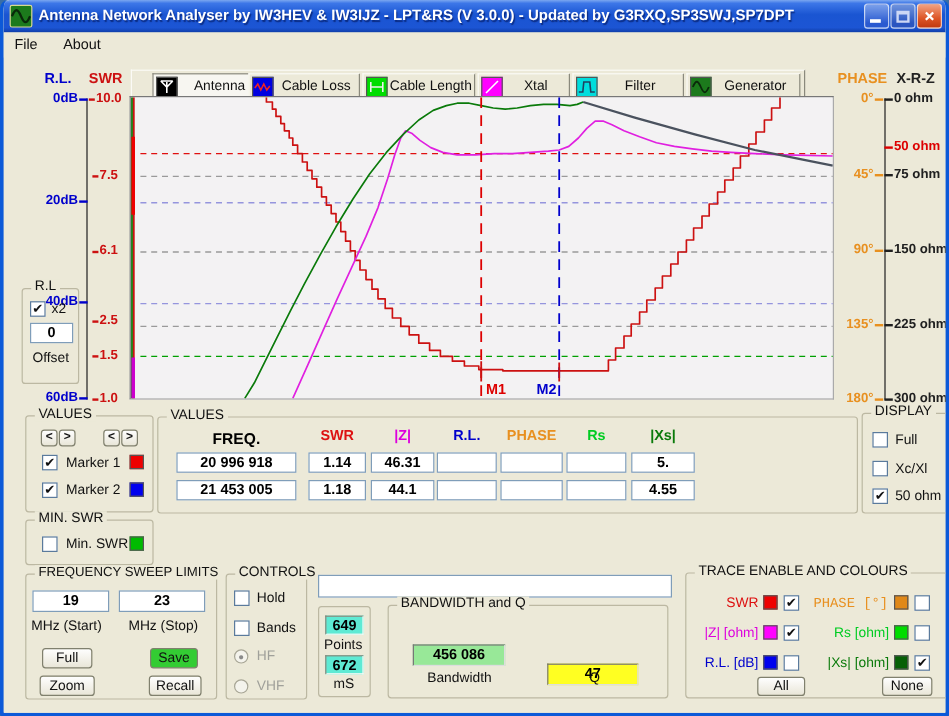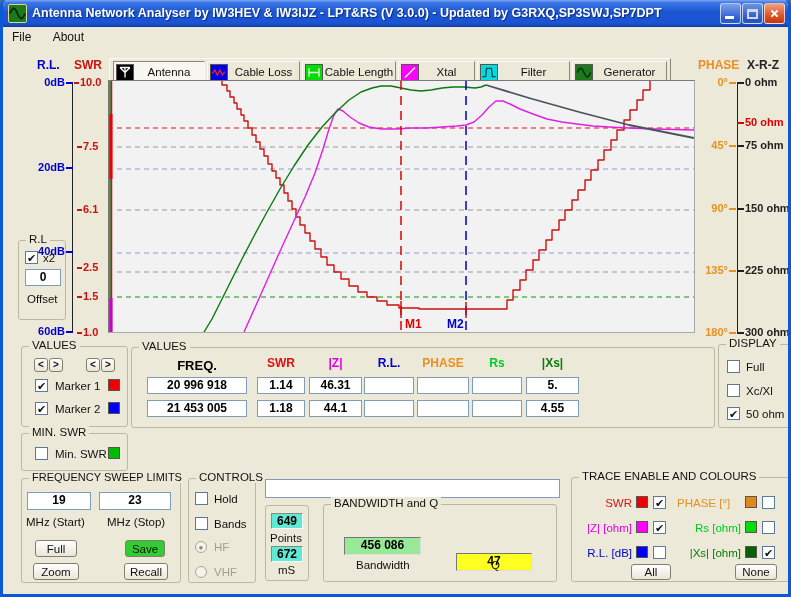--- a/index.html
+++ b/index.html
@@ -83,21 +83,21 @@
     <span class="menu-item">File</span>
     <span class="menu-item">About</span>
   </div>
 
   <div class="axis-label" style="left:34px;top:58px;color:#0000cc;">R.L.</div>
   <div class="axis-label" style="left:71px;top:58px;color:#cc1111;">SWR</div>
   <div class="axis-label" style="left:695px;top:58px;color:#e89020;">PHASE</div>
   <div class="axis-label" style="left:744px;top:58px;color:#222;">X-R-Z</div>
 
   <div class="toolbar">
-    <div class="tab active" style="left:3px;width:92px;">
+    <div class="tab active" style="left:17px;width:92px;">
       <span class="ticon" style="background:#000;">
         <svg width="16" height="15" viewBox="0 0 18 18">
             <path d="M9 4 L9 15 M3 3 L9 9 L15 3 M3 3 L15 3" fill="none" stroke="#fff" stroke-width="1.6"></path>
           </svg>
       </span>
       <span class="tlabel">Antenna</span>
     </div>
     <div class="tab" style="left:97px;width:93px;">
       <span class="ticon" style="background:#0000e0;">
         <svg width="16" height="15" viewBox="0 0 18 18">
@@ -296,21 +296,21 @@
     <span class="lbl" style="left:32px;top:54px;">Bandwidth</span>
     <span class="field-flat" style="left:132px;top:32px;width:76px;height:18px;background:#ffff22;border-color:#777 #ddd #ddd #777;margin-top:16px;">47</span>
     <span class="lbl" style="left:167px;top:54px;">Q</span>
   </div>
 
   <div class="grp" style="left:568px;top:477px;width:219px;height:105px;">
     <span class="legend">TRACE ENABLE AND COLOURS</span>
     <span class="lbl c-swr" style="left:4px;top:19px;width:56px;text-align:right;">SWR</span>
     <span class="swatch" style="left: 64px; top: 18px; background: rgb(238, 0, 0);"></span>
     <span class="cb" style="left:81px;top:18px;">✔</span>
-    <span class="lbl c-ph" style="left:105px;top:19px;width:64px;text-align:left;">PHASE [°]</span>
+    <span class="lbl c-ph" style="left:105px;top:19px;width:64px;text-align:center;font-family:Liberation Mono, monospace;">PHASE [°]</span>
     <span class="swatch" style="left: 173px; top: 18px; background: rgb(224, 136, 24);"></span>
     <span class="cb" style="left:190px;top:18px;"></span>
 
     <span class="lbl c-z" style="left:4px;top:44px;width:56px;text-align:right;">|Z| [ohm]</span>
     <span class="swatch" style="left: 64px; top: 43px; background: rgb(255, 0, 255);"></span>
     <span class="cb" style="left:81px;top:43px;">✔</span>
     <span class="lbl c-rs" style="left:105px;top:44px;width:64px;text-align:right;">Rs [ohm]</span>
     <span class="swatch" style="left: 173px; top: 43px; background: rgb(0, 221, 0);"></span>
     <span class="cb" style="left:190px;top:43px;"></span>
 

